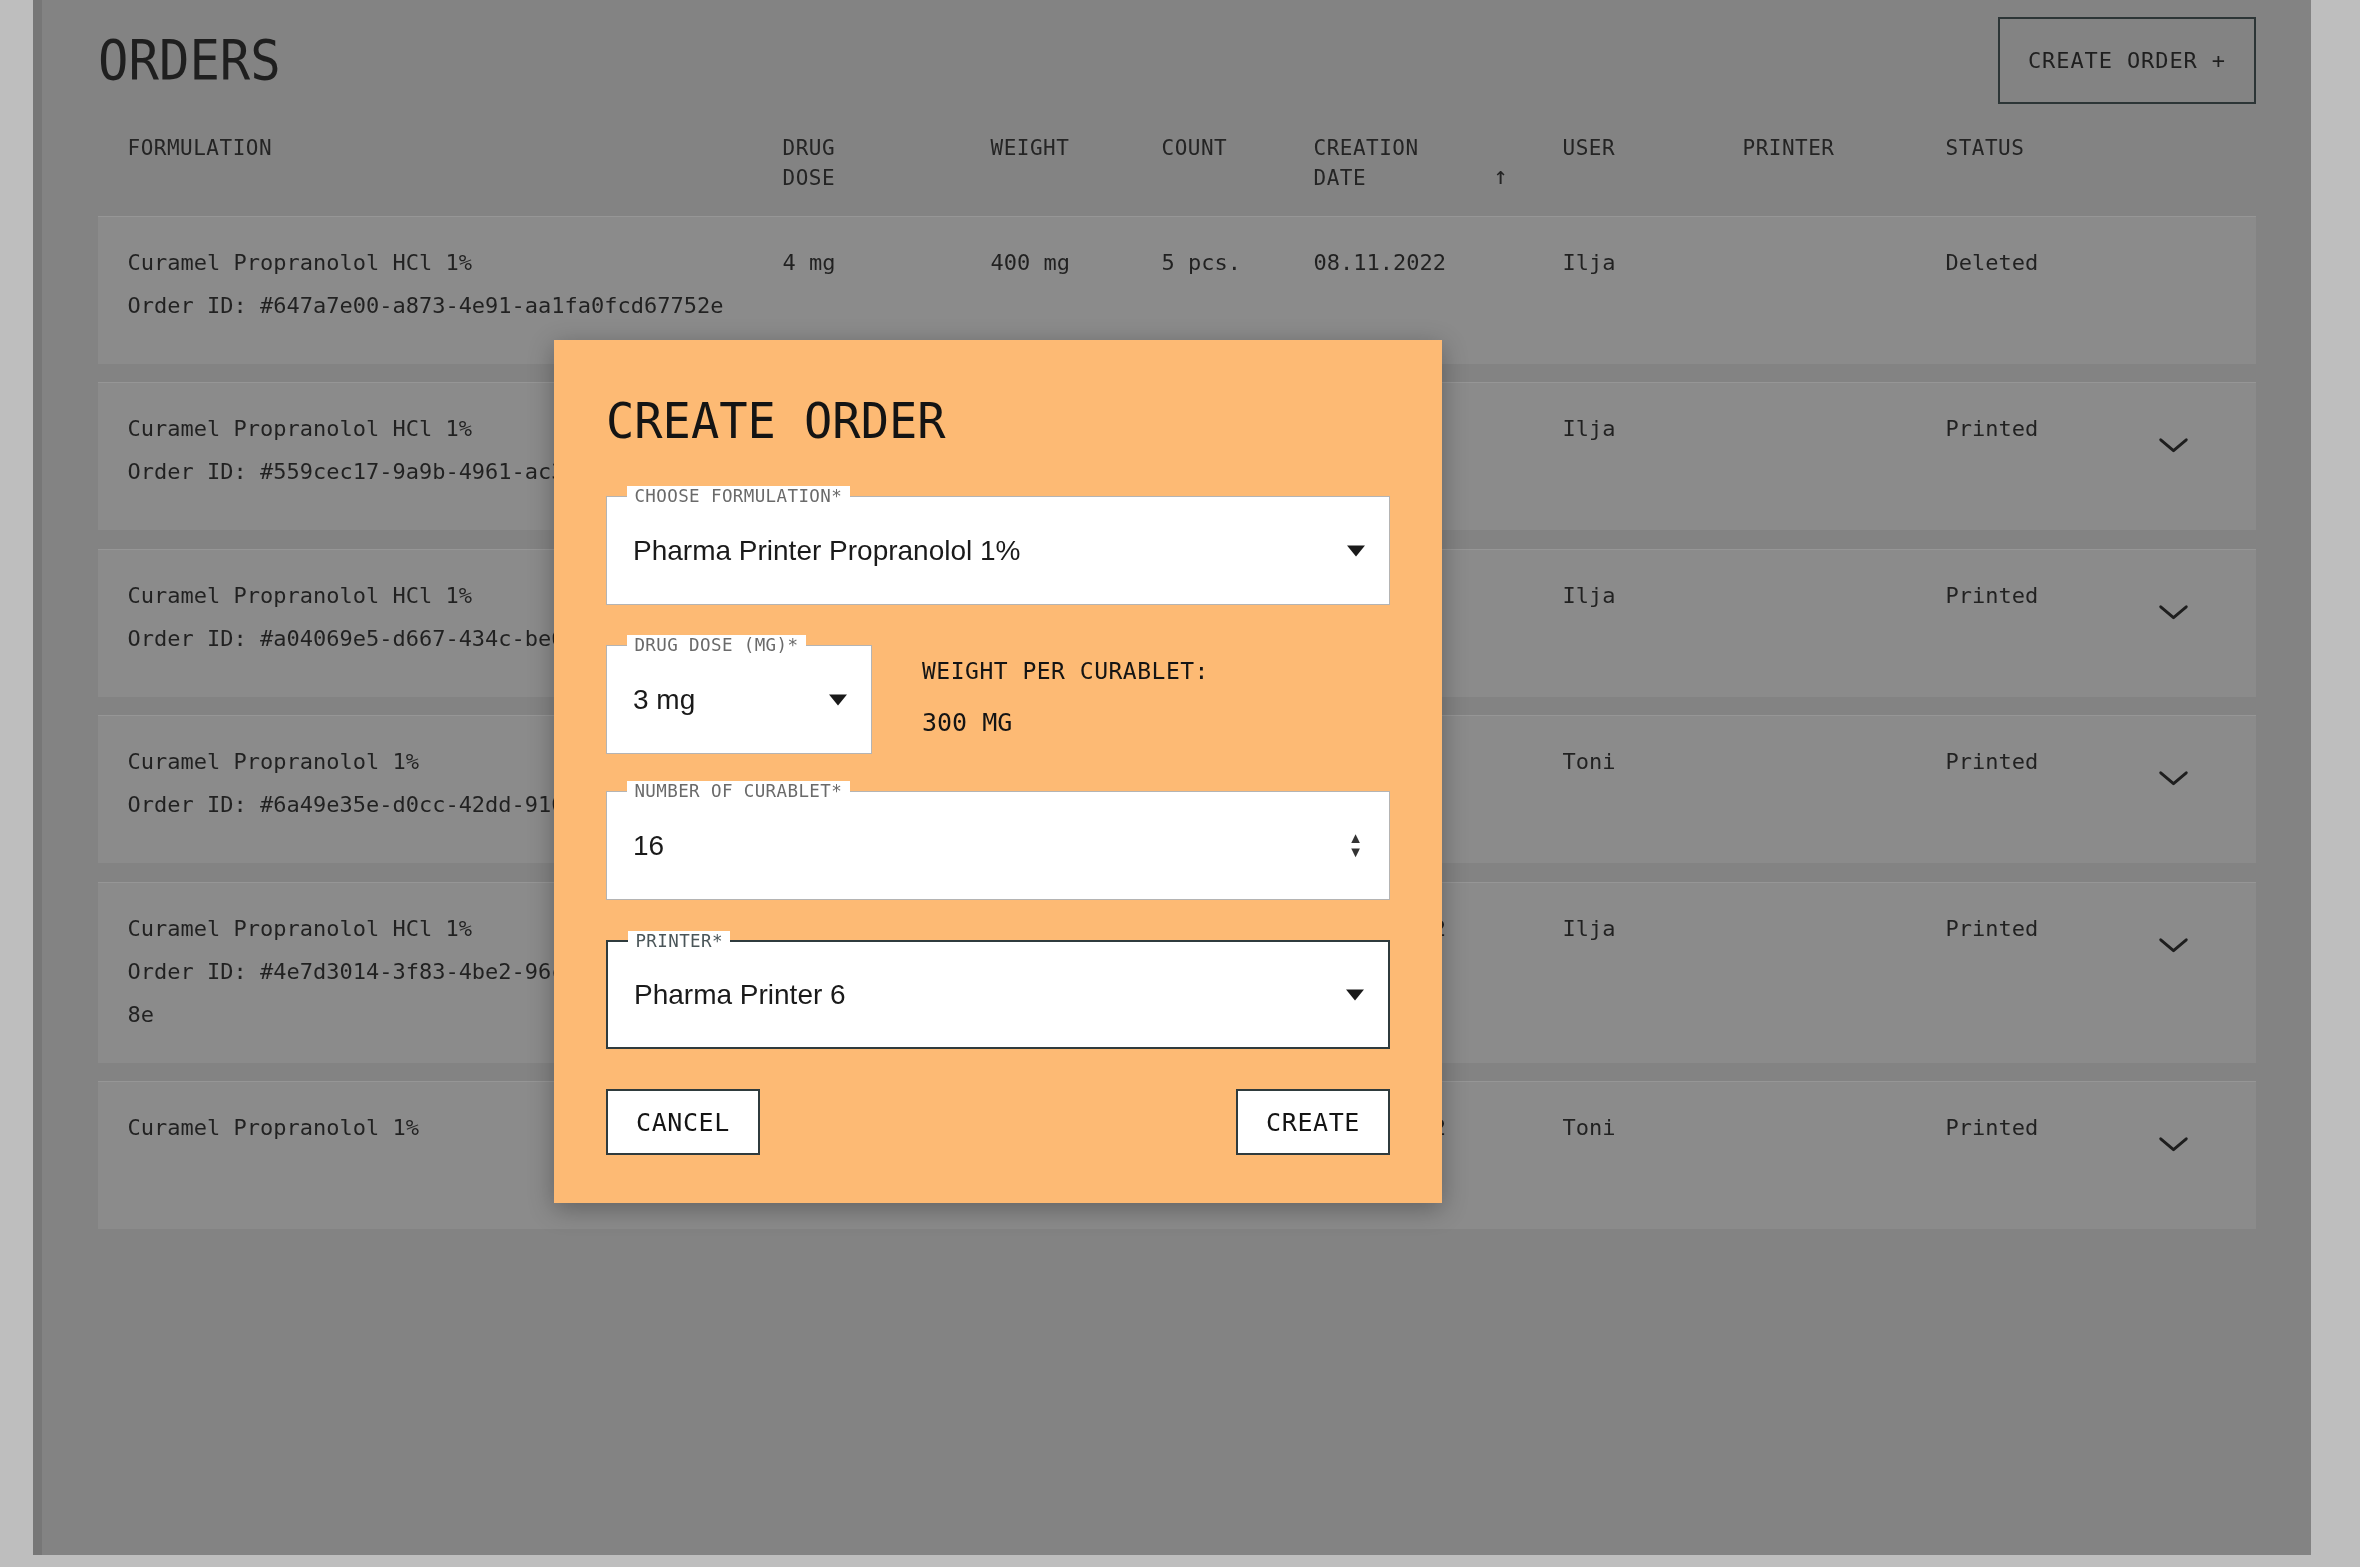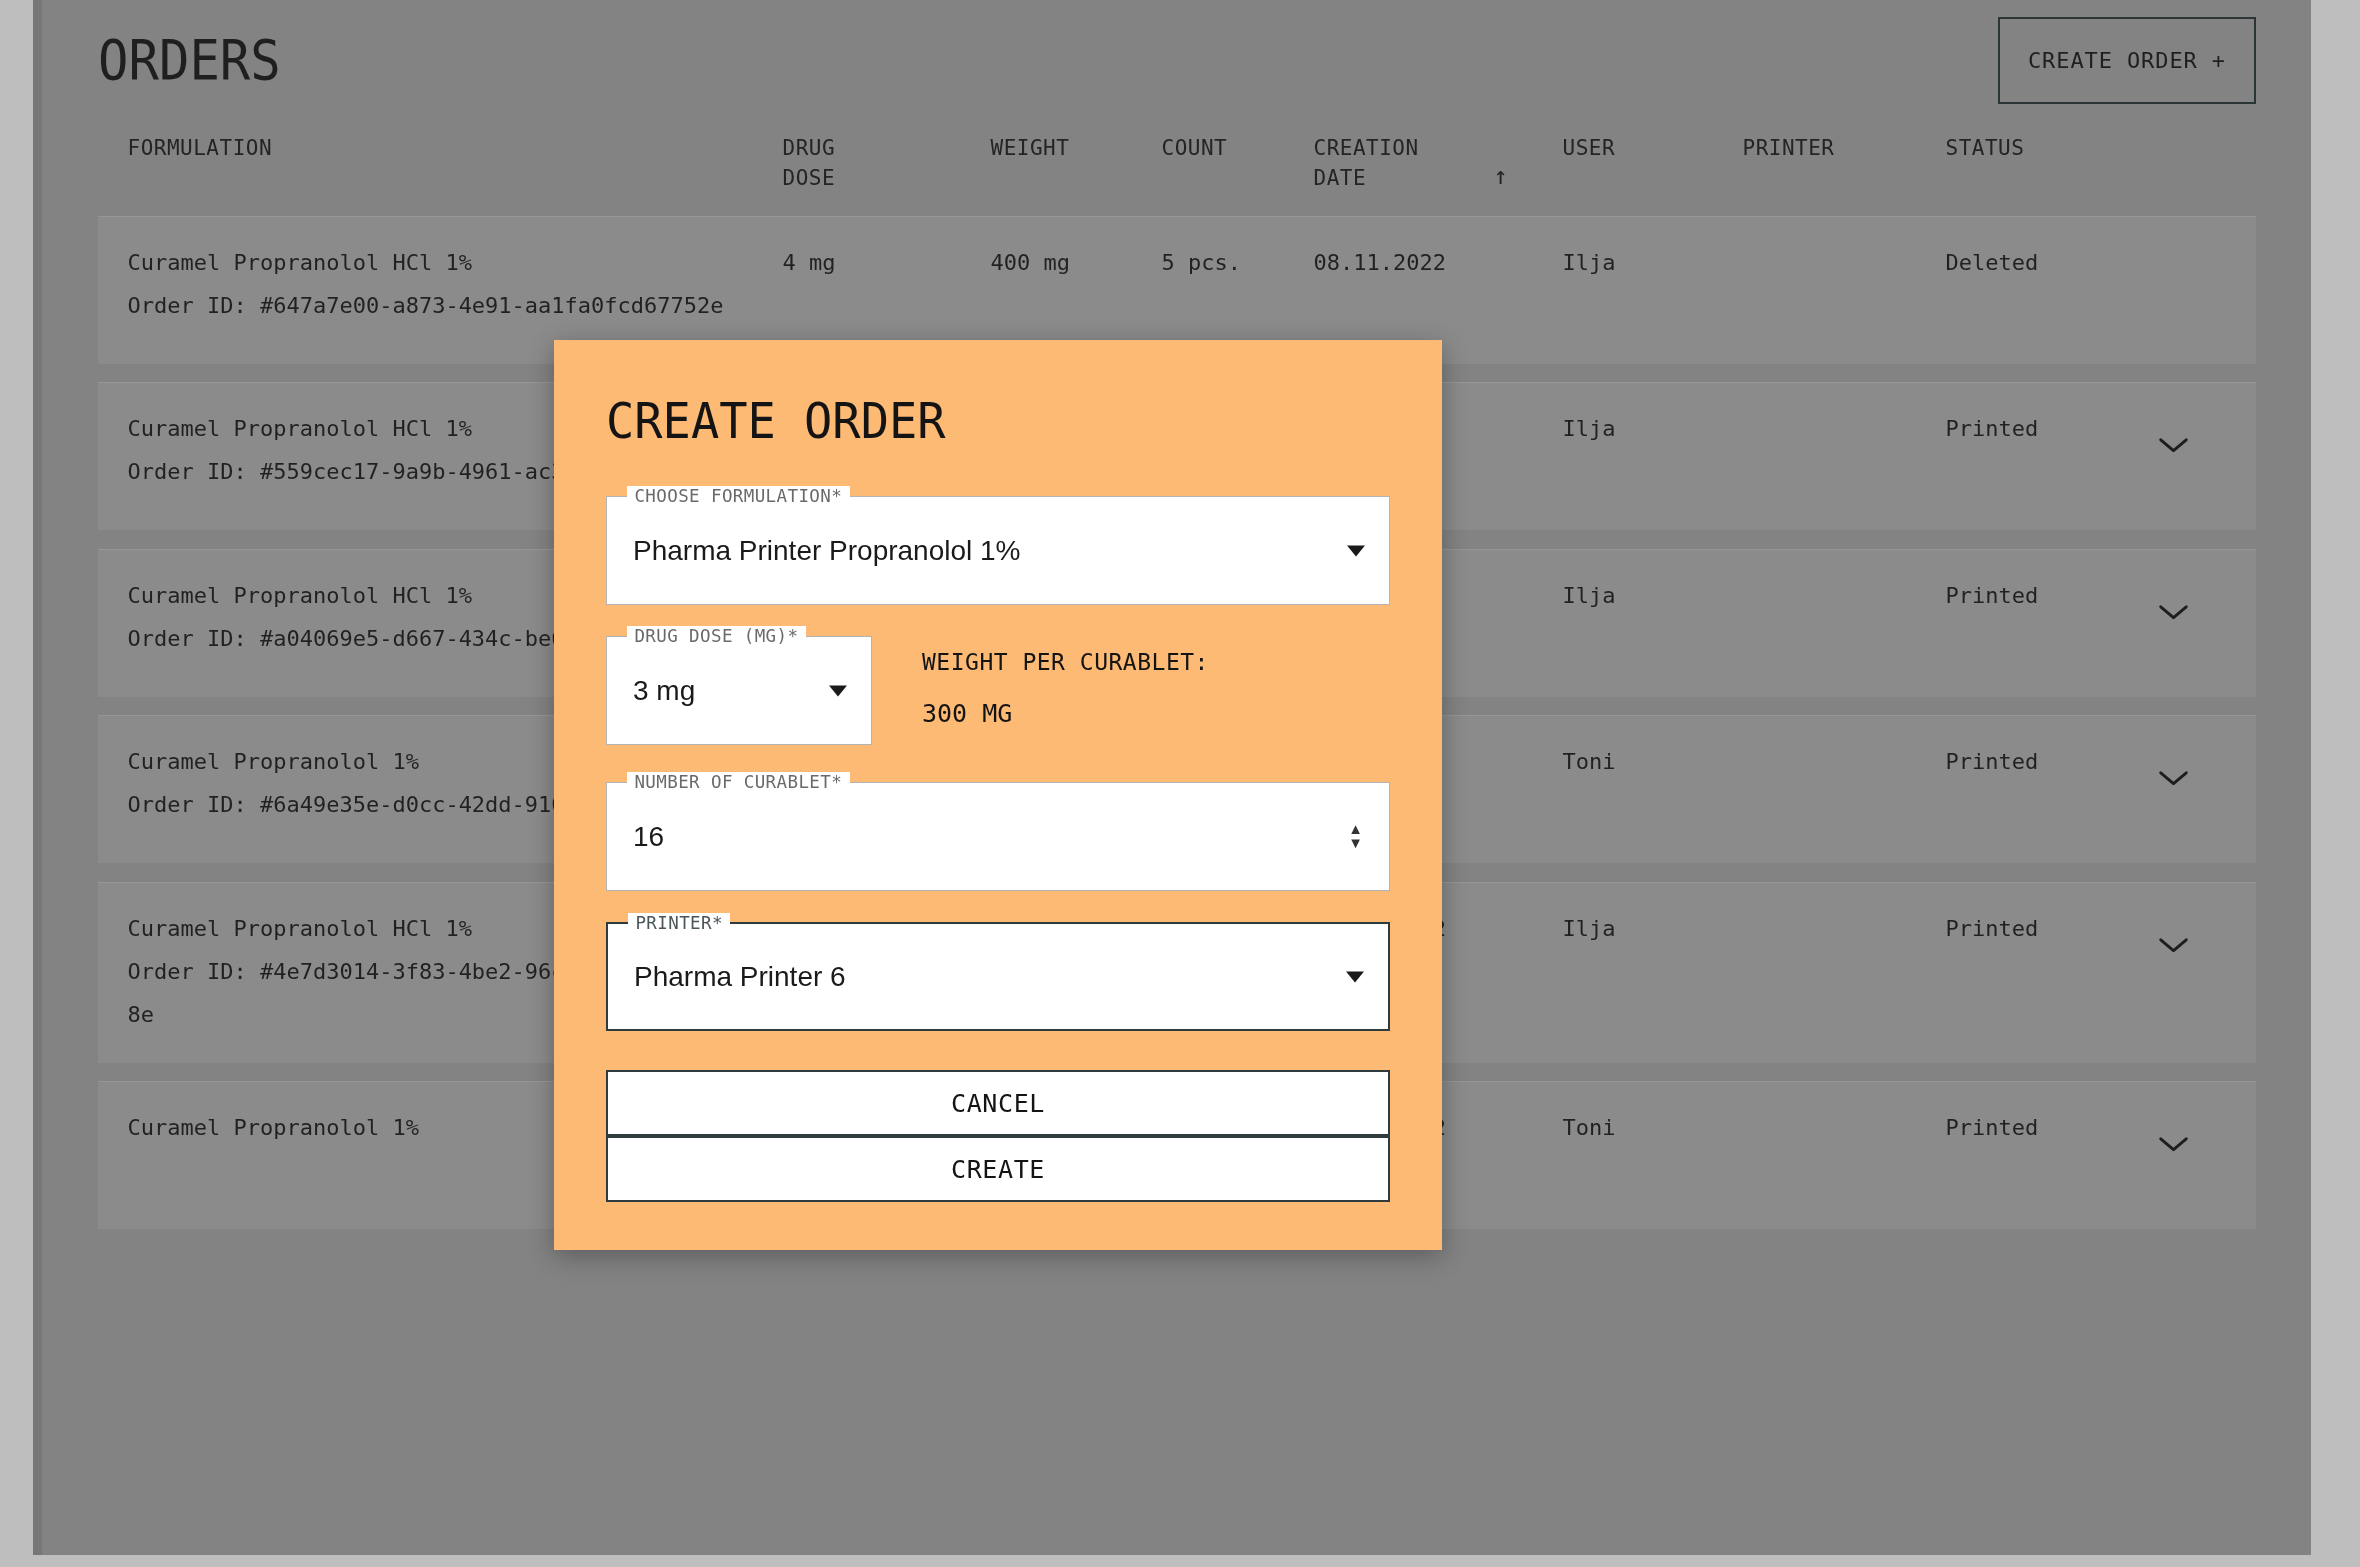--- a/index.html
+++ b/index.html
@@ -141,21 +141,21 @@
     font-size: 50px;
     color: #141414;
     margin-bottom: 46px;
     transform: scaleX(0.94);
     transform-origin: left center;
   }
   .field {
     position: relative;
     border: 1.8px solid #b4b4b4;
     height: 109px;
-    margin-bottom: 31px;
+    margin-bottom: 40px;
     display: flex;
     align-items: center;
     padding: 0 26px;
     background: #fff;
   }
   .field.focused { border: 2.8px solid #2f3b3d; }
   .field .legend {
     position: absolute;
     top: -11px; left: 20px;
     background: #ffffff;
@@ -206,21 +206,20 @@
     padding-top: 13px;
     font-family: "DejaVu Sans Mono", "Liberation Mono", monospace;
     color: #141414;
   }
   .weight-label { font-size: 23px; letter-spacing: 0.5px; }
   .weight-value { font-size: 25px; margin-top: 24px; }
   .modal-actions {
     display: flex;
     justify-content: space-between;
     margin-top: 39px;
-    flex-direction: column;
   }
   .mbtn {
     border: 2.8px solid #2f3b3d;
     background: #fff;
     font-family: "DejaVu Sans Mono", "Liberation Mono", monospace;
     font-size: 25px;
     letter-spacing: 0.6px;
     color: #141414;
     padding: 16.6px 28px;
     cursor: pointer;

